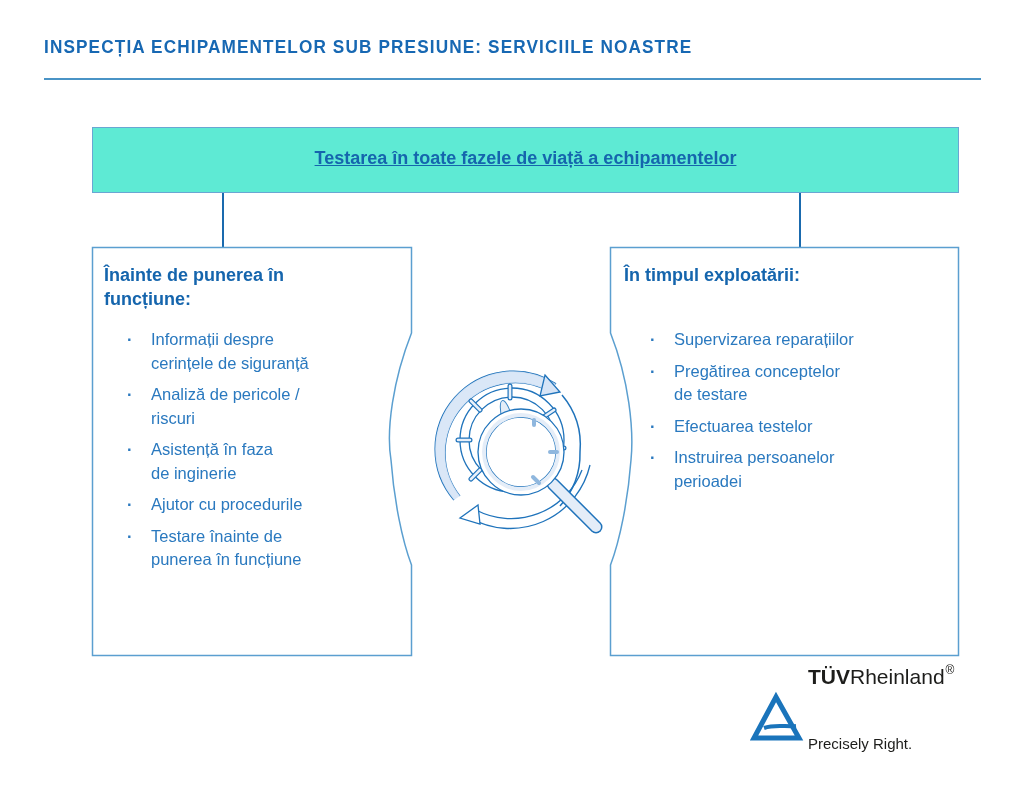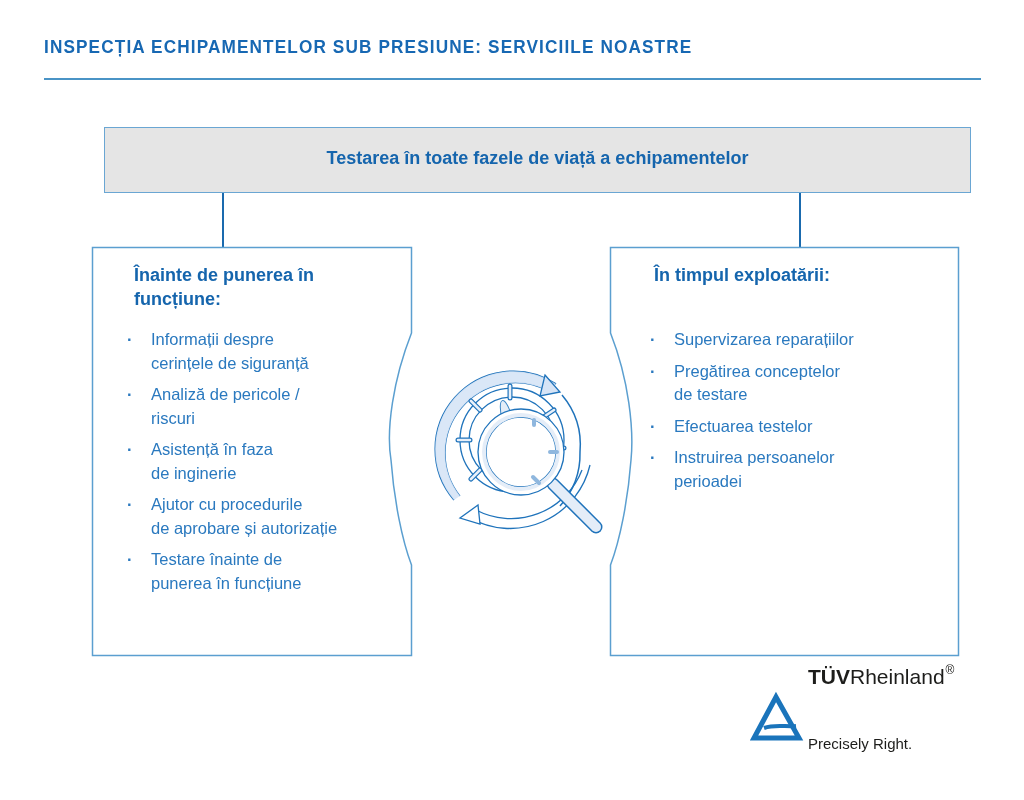--- a/index.html
+++ b/index.html
@@ -1,27 +1,27 @@
 <!DOCTYPE html>
 <html><head>
 <meta charset="utf-8">
 <style>
   html, body { margin: 0; padding: 0; background: #ffffff; }
   body { width: 1024px; height: 800px; position: relative; overflow: hidden;
          font-family: "Liberation Sans", sans-serif; color: #1565ad; }
   .title { position: absolute; left: 44px; top: 36px; font-size: 18.5px; font-weight: bold;
            letter-spacing: 1.2px; color: #1768b3; transform: scaleX(0.93); transform-origin: left top; white-space: nowrap; }
   .rule { position: absolute; left: 44px; top: 78px; width: 937px; height: 2px; background: #4a94c6; }
-  .top-box { position: absolute; left: 104px; top: 127px; width: 867px; height: 66px;
-             background: #e5e5e5; border: 1.5px solid #6aa6d3; box-sizing: border-box;
-             display: flex; align-items: center; justify-content: center; }
+  .top-box { position: absolute; left: 92px; top: 127px; width: 867px; height: 66px;
+             background: #5eead4; border: 1.5px solid #6aa6d3; box-sizing: border-box;
+             display: flex; align-items: center; justify-content: center; text-decoration: underline; }
   .top-box span { font-size: 18px; font-weight: bold; color: #1565ad; margin-top: -4px; }
   .connector { position: absolute; width: 1.5px; background: #1a6aae; }
   svg.frame { position: absolute; left: 0; top: 0; }
-  .panel-heading { position: absolute; font-size: 18px; font-weight: bold; color: #1565ad; line-height: 24px; margin-left: 30px; }
+  .panel-heading { position: absolute; font-size: 18px; font-weight: bold; color: #1565ad; line-height: 24px; }
   ul.items { position: absolute; margin: 0; padding: 0; list-style: none; }
   ul.items li { position: relative; padding-left: 24px; font-size: 16.5px; line-height: 23.5px;
                 color: #2a79bf; margin-bottom: 8px; }
   ul.items li::before { content: "·"; position: absolute; left: 0; top: 0; font-weight: bold; color: #2a79bf; }
   .logo-name { position: absolute; left: 808px; top: 665px; font-size: 21px; color: #1d1d1b; white-space: nowrap; }
   .logo-name b { font-weight: bold; }
   .logo-name sup { font-size: 12px; vertical-align: top; position: relative; top: -2px; margin-left: 1px; }
   .logo-tag { position: absolute; left: 808px; top: 735px; font-size: 15px; color: #1d1d1b; white-space: nowrap; }
 </style>
 </head>
@@ -78,21 +78,21 @@
 
 <div class="panel-heading" style="left:104px; top:263px;">
   <div>Înainte de punerea în</div>
   <div>funcțiune:</div>
 </div>
 
 <ul class="items" style="left:127px; top:328px;">
   <li><span>Informații despre</span><br><span>cerințele de siguranță</span></li>
   <li><span>Analiză de pericole /</span><br><span>riscuri</span></li>
   <li><span>Asistență în faza</span><br><span>de inginerie</span></li>
-  <li><span>Ajutor cu procedurile</span><br><span>de aprobare și autorizație</span></li>
+  <li><span>Ajutor cu procedurile</span><br></li>
   <li><span>Testare înainte de</span><br><span>punerea în funcțiune</span></li>
 </ul>
 
 <div class="panel-heading" style="left:624px; top:263px;">În timpul exploatării:</div>
 
 <ul class="items" style="left:650px; top:328px;">
   <li><span>Supervizarea reparațiilor</span></li>
   <li><span>Pregătirea conceptelor</span><br><span>de testare</span></li>
   <li><span>Efectuarea testelor</span></li>
   <li><span>Instruirea persoanelor</span><br><span>perioadei</span></li>

